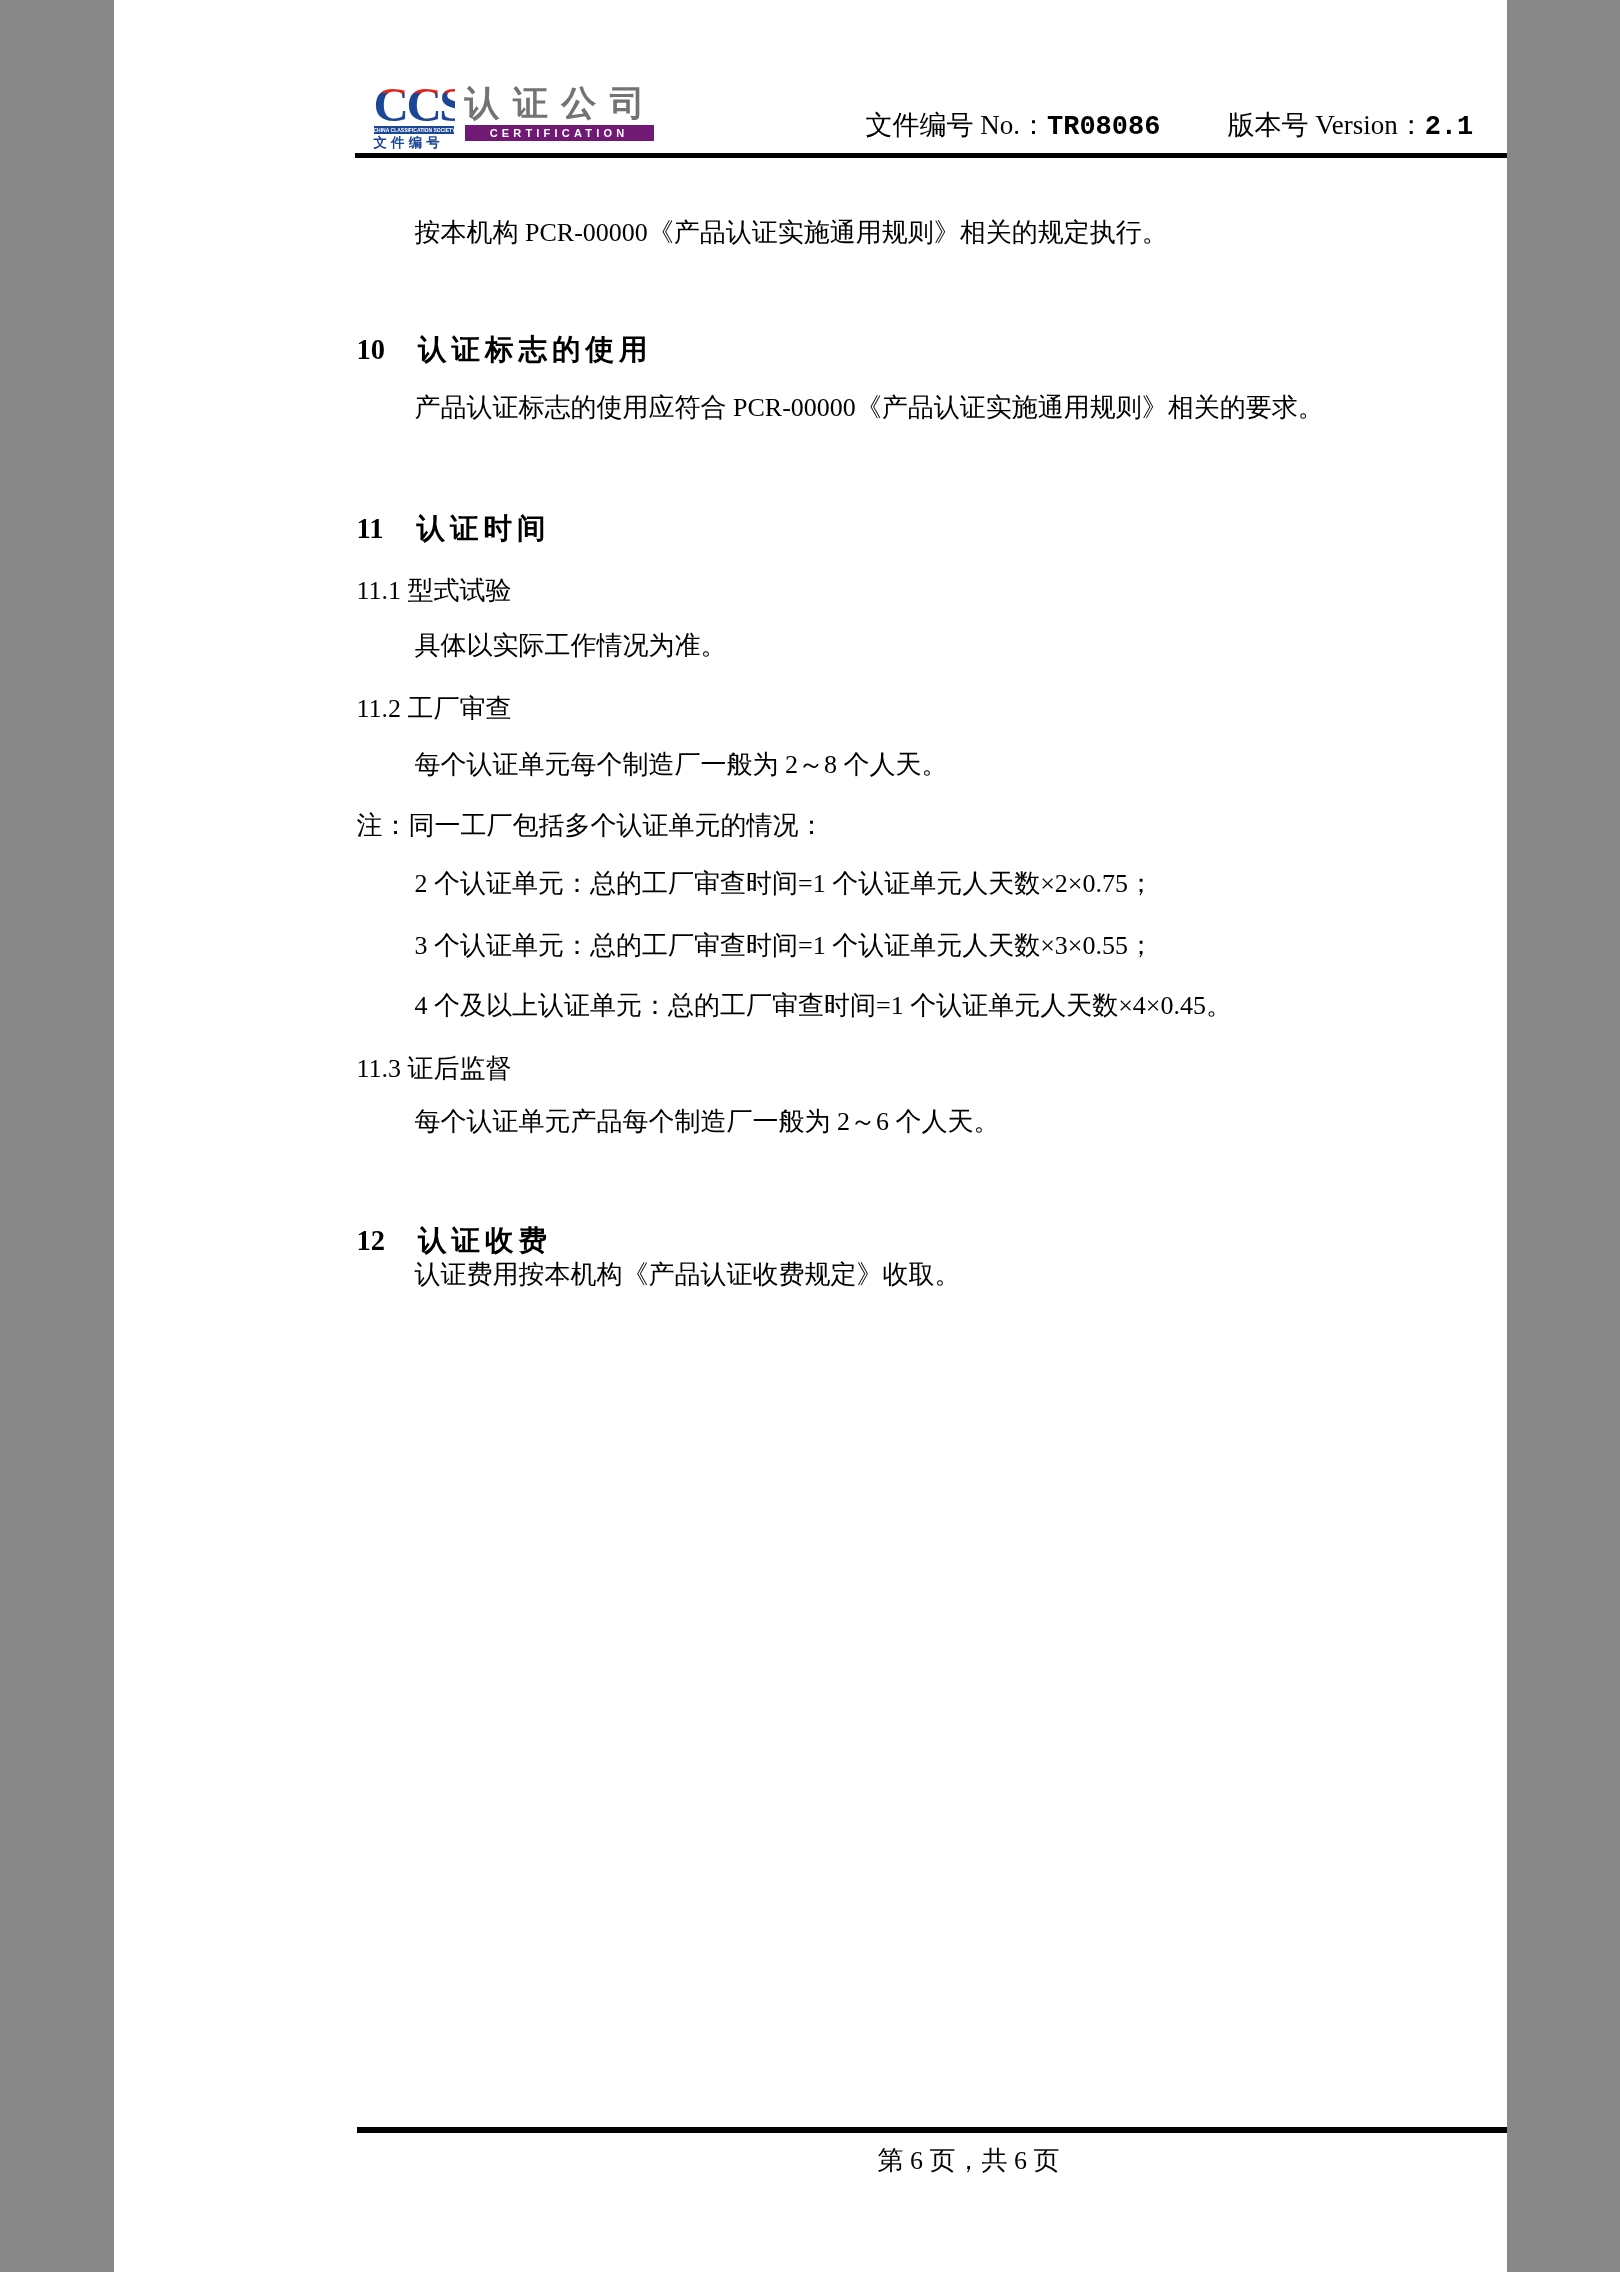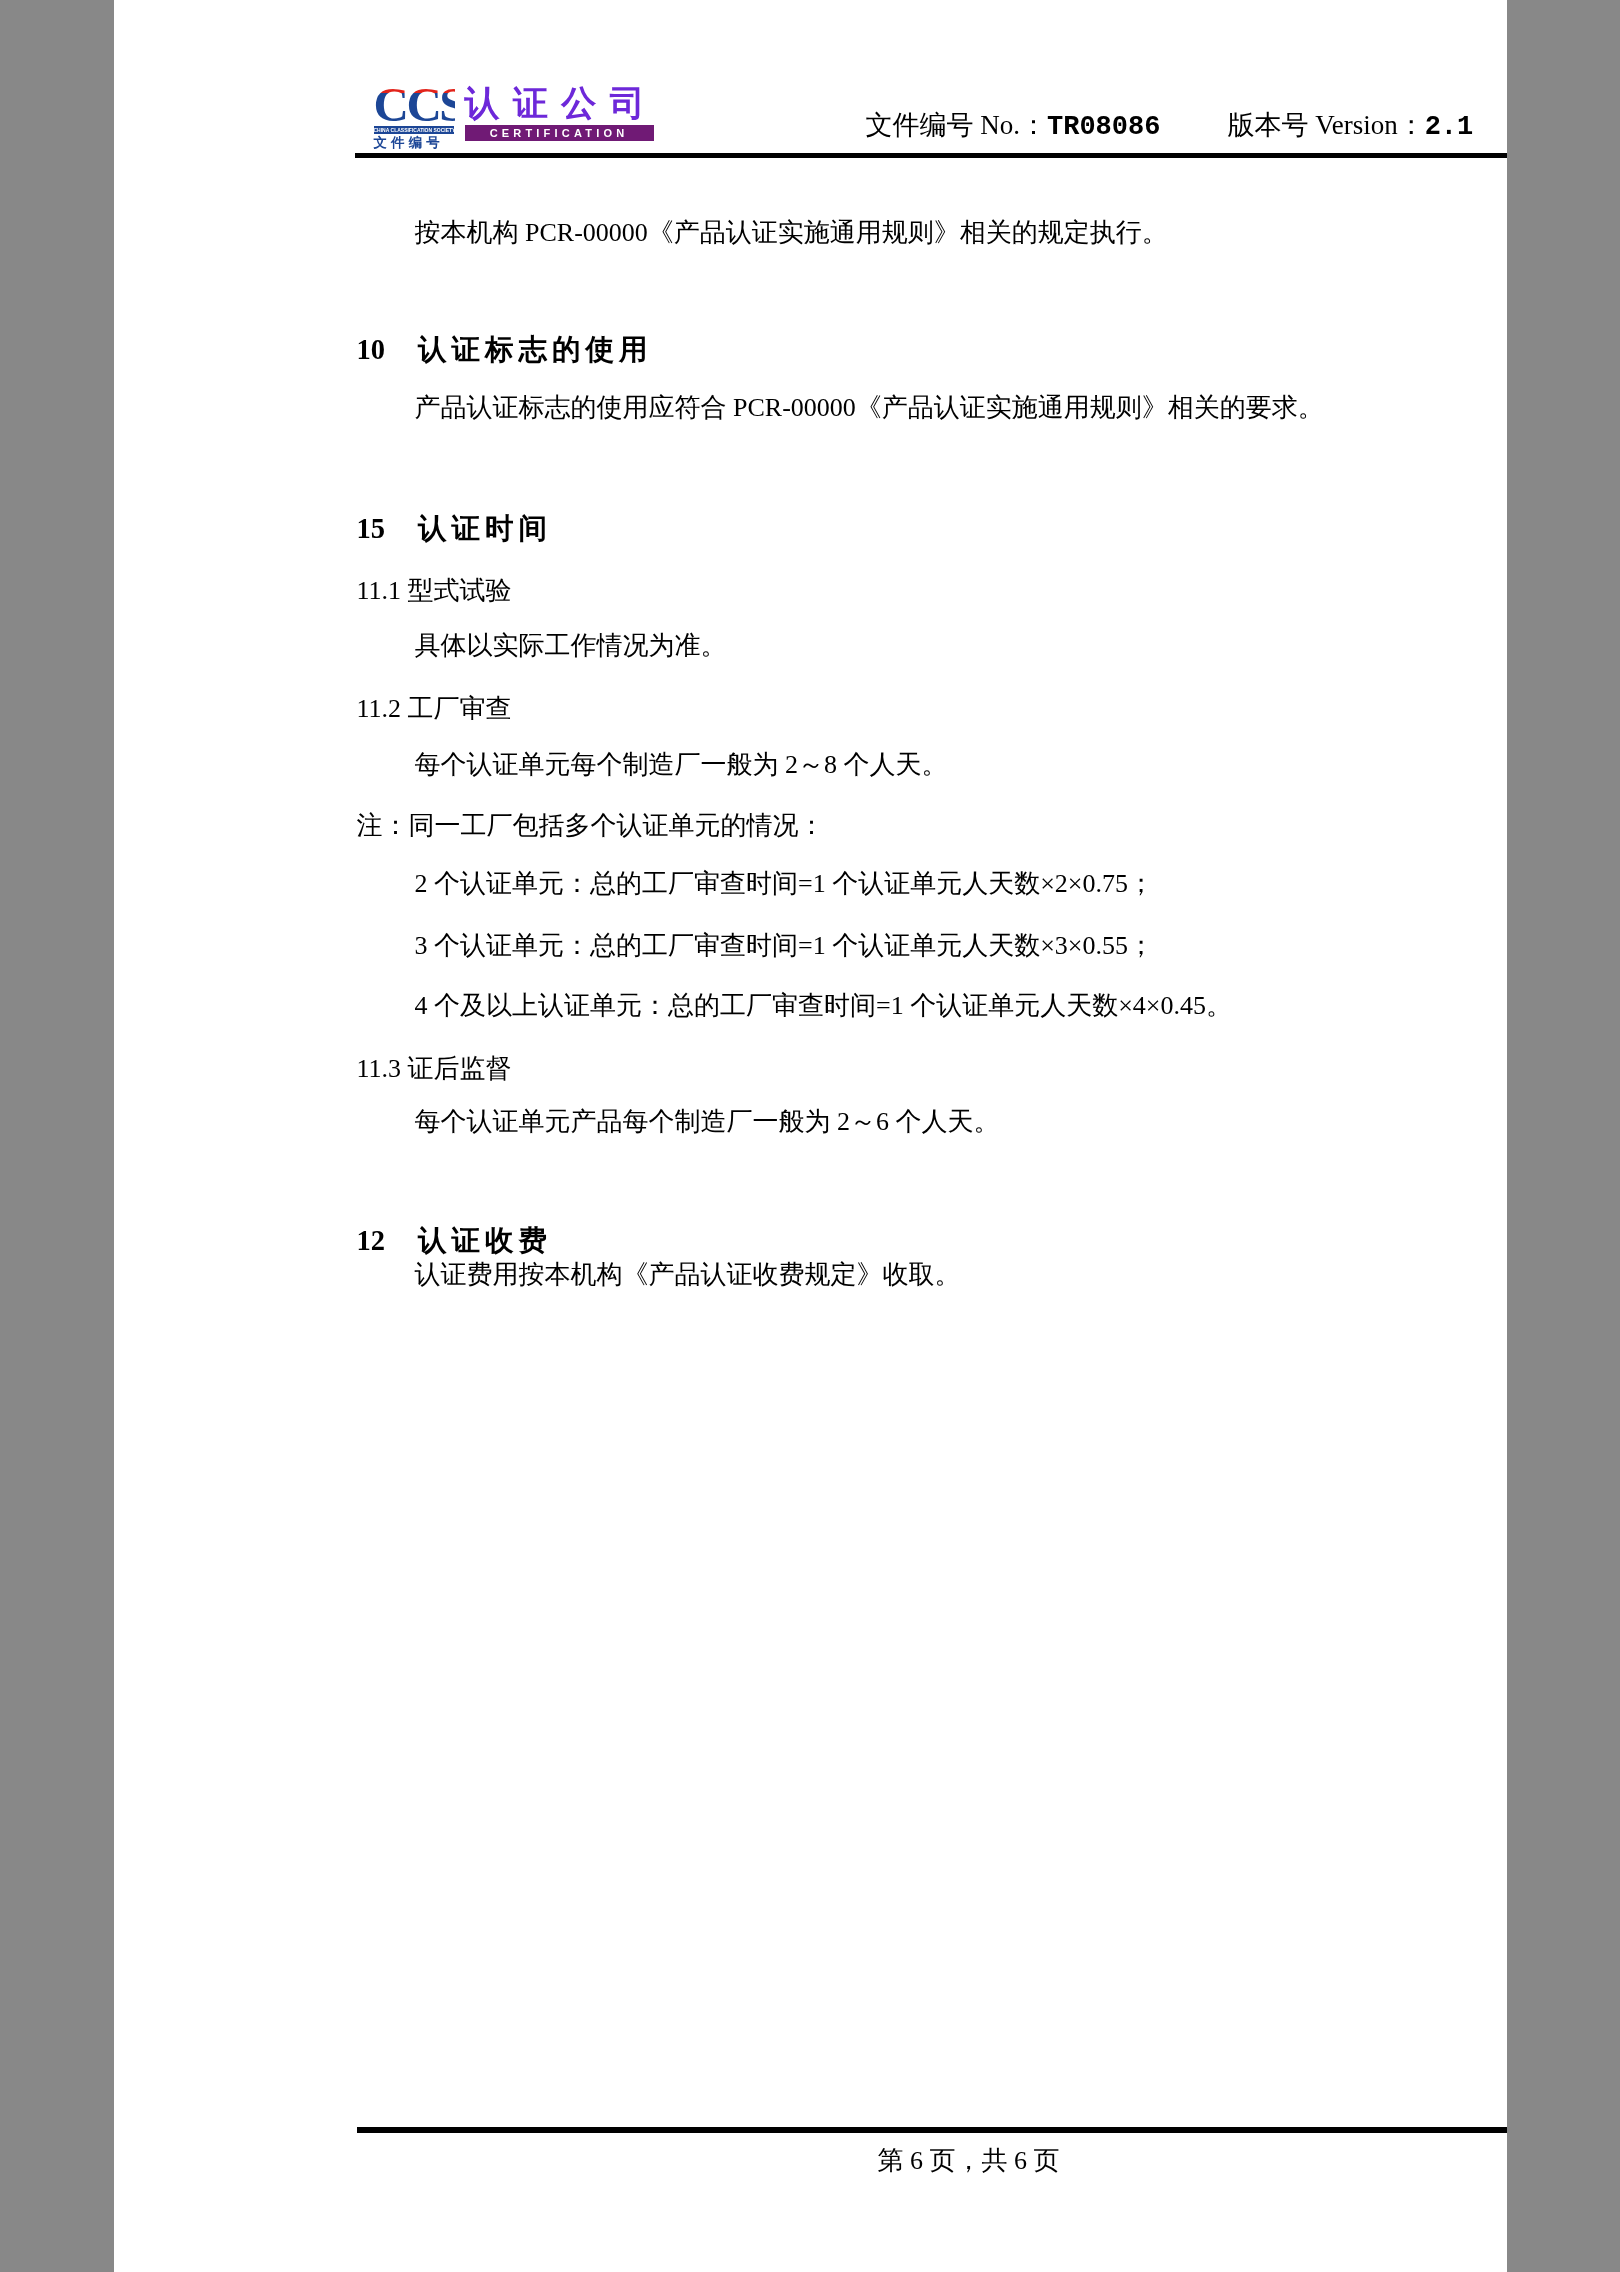--- a/index.html
+++ b/index.html
@@ -64,21 +64,21 @@
     width: 84px;
     color: #1c4696;
     font-size: 13.4px;
     line-height: 14.2px;
     letter-spacing: 4.2px;
     white-space: nowrap;
     font-weight: bold;
   }
   .logo-right { margin-left: 10px; }
   .cert-cn {
-    color: #6d28d9;
+    color: #737373;
     font-weight: bold;
     font-size: 35px;
     line-height: 35px;
     letter-spacing: 13.4px;
     white-space: nowrap;
   }
   .cert-bar {
     margin-top: 4px;
     width: 189px; height: 16px;
     background: #701a75;
@@ -159,21 +159,21 @@
     <span>文件编号 No.：</span><span class="doc-value">TR08086</span><span class="seg-gap"></span><span>版本号 Version：</span><span class="doc-value">2.1</span>
   </div>
 
   <div class="header-rule"></div>
 
   <p class="line indent" style="top:216px">按本机构 PCR-00000《产品认证实施通用规则》相关的规定执行。</p>
 
   <p class="line heading" style="top:333px"><span class="h-num">10</span><span class="h-title">认证标志的使用</span></p>
   <p class="line indent" style="top:391px">产品认证标志的使用应符合 PCR-00000《产品认证实施通用规则》相关的要求。</p>
 
-  <p class="line heading" style="top:512px"><span class="h-num">15</span><span class="h-title">认证时间</span></p>
+  <p class="line heading" style="top:512px"><span class="h-num">11</span><span class="h-title">认证时间</span></p>
   <p class="line flush" style="top:574px">11.1 型式试验</p>
   <p class="line indent" style="top:629px">具体以实际工作情况为准。</p>
   <p class="line flush" style="top:692px">11.2 工厂审查</p>
   <p class="line indent" style="top:748px">每个认证单元每个制造厂一般为 2～8 个人天。</p>
   <p class="line flush" style="top:809px">注：同一工厂包括多个认证单元的情况：</p>
   <p class="line indent" style="top:867px">2 个认证单元：总的工厂审查时间=1 个认证单元人天数×2×0.75；</p>
   <p class="line indent" style="top:929px">3 个认证单元：总的工厂审查时间=1 个认证单元人天数×3×0.55；</p>
   <p class="line indent" style="top:989px">4 个及以上认证单元：总的工厂审查时间=1 个认证单元人天数×4×0.45。</p>
   <p class="line flush" style="top:1052px">11.3 证后监督</p>
   <p class="line indent" style="top:1105px">每个认证单元产品每个制造厂一般为 2～6 个人天。</p>

